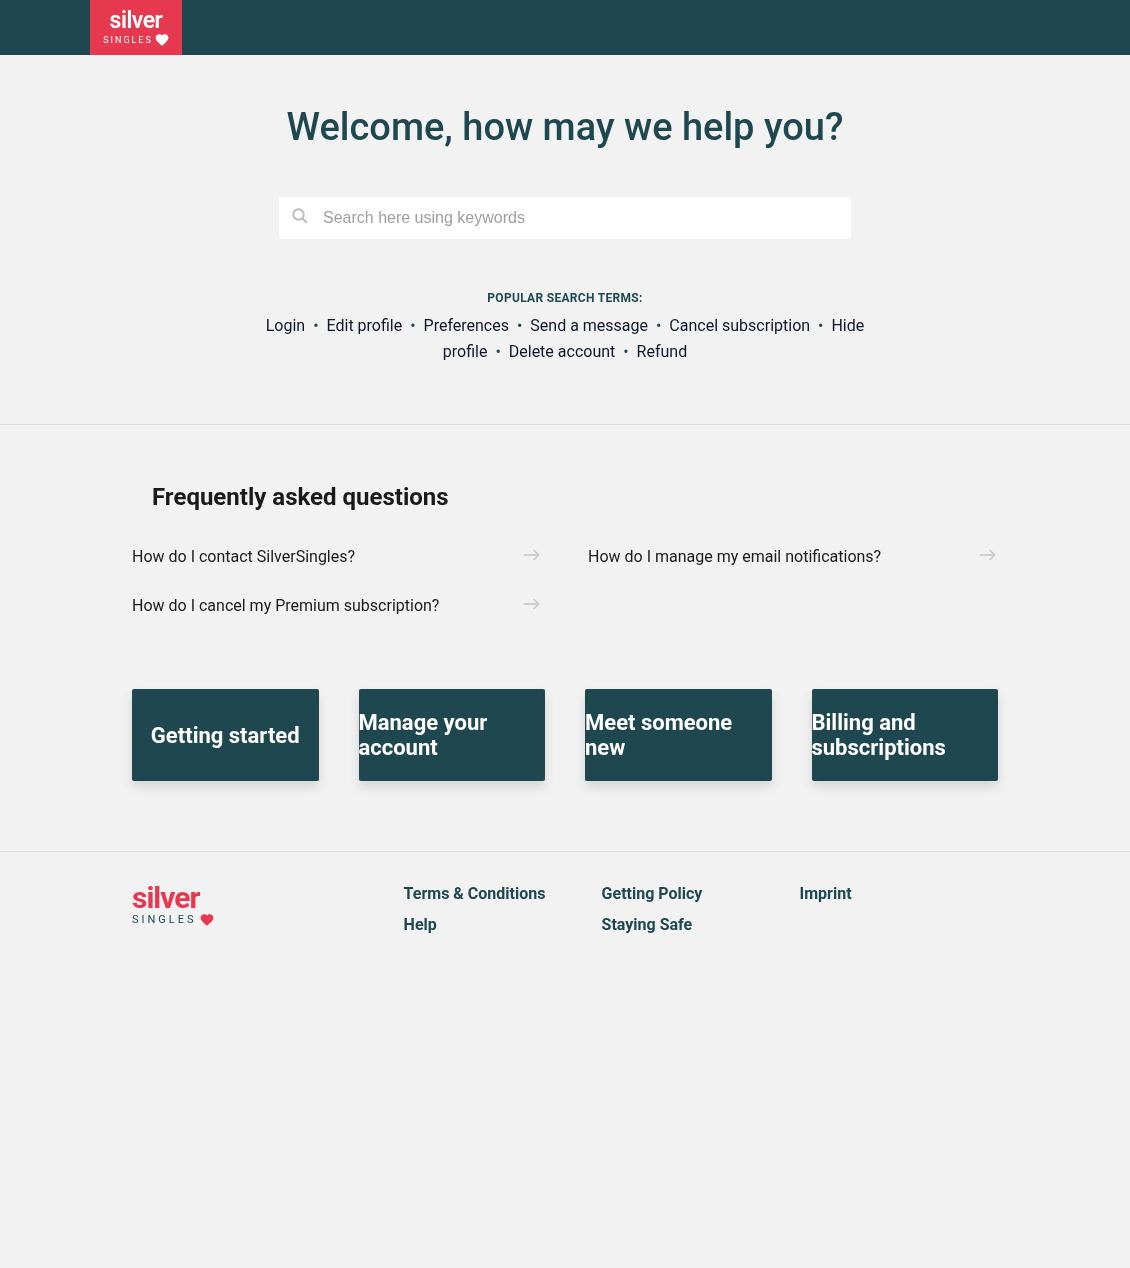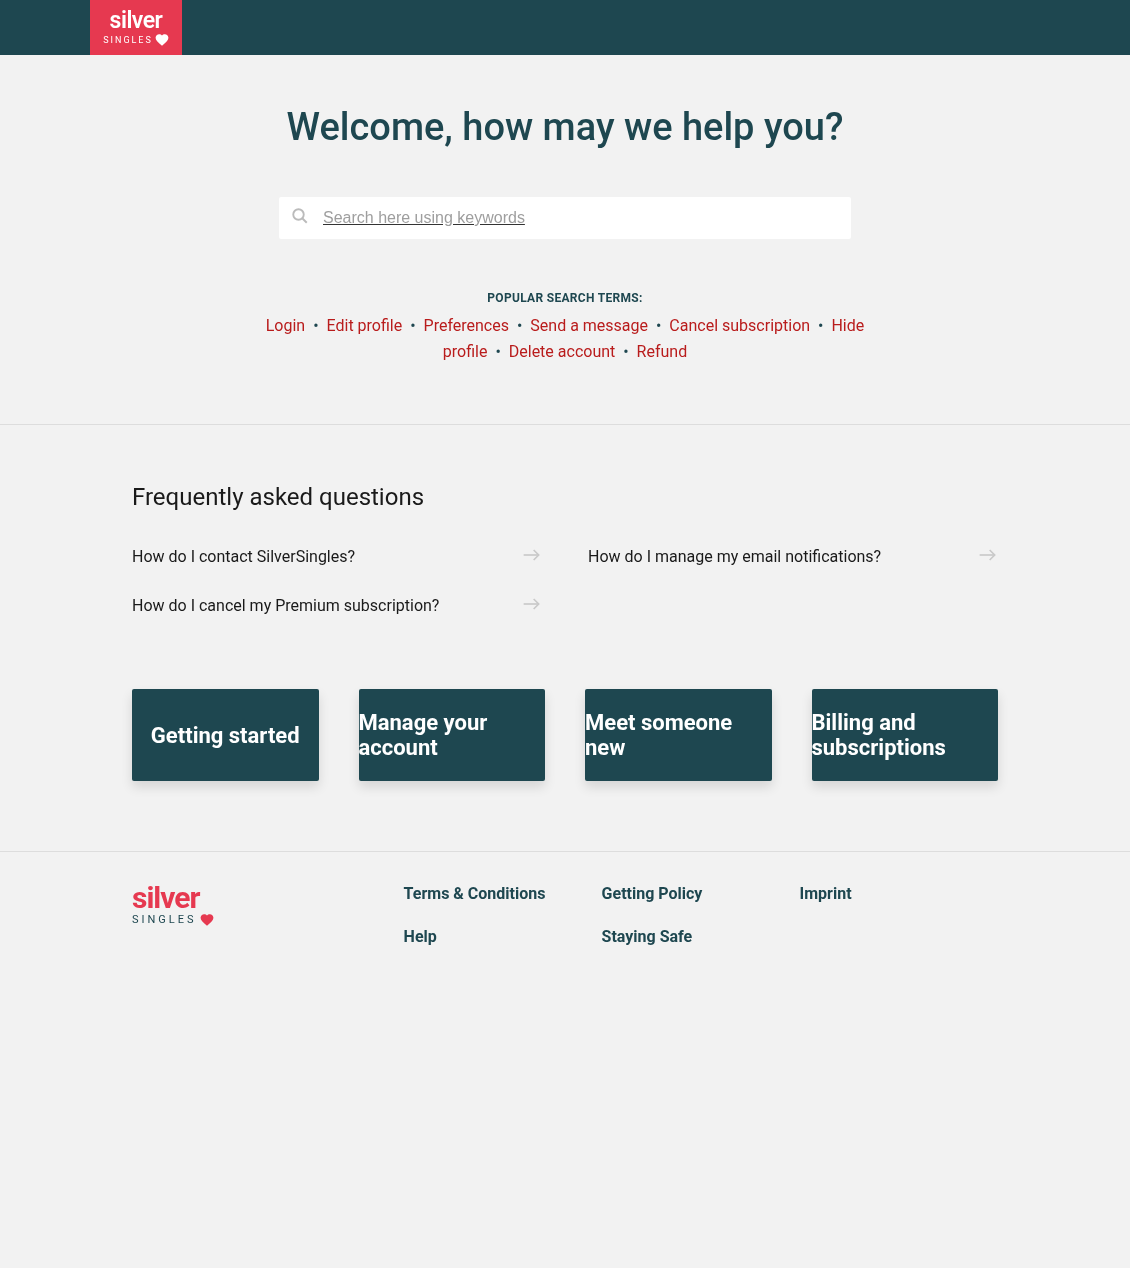--- a/index.html
+++ b/index.html
@@ -57,21 +57,20 @@
     }
     .search-box {
       width: 100%;
       height: 42px;
       border: none;
       background: #fff;
       padding: 0 14px 0 44px;
       font-size: 16px;
       border-radius: 2px;
       color: #333;
-      text-decoration: underline;
     }
     .search-box::placeholder { color: #9e9e9e; }
     .search-icon {
       position: absolute;
       left: 12px;
       top: 50%;
       transform: translateY(-50%);
       color: #bbb;
     }
     .popular-terms-label {
@@ -82,40 +81,41 @@
       margin-top: 52px;
     }
     .popular-terms {
       margin-top: 8px;
       max-width: 640px;
       margin-left: auto;
       margin-right: auto;
       line-height: 1.6;
     }
     .popular-terms a {
-      color: #b91c1c;
+      color: #0f172a;
       text-decoration: none;
       font-size: 16px;
       cursor: pointer;
     }
     .popular-terms .sep {
       color: #1e4750;
       margin: 0 4px;
     }
     .section-divider { border-top: 1px solid #ddd; }
     .faq-section {
       max-width: 866px;
       margin: 0 auto;
       padding: 58px 0 70px;
     }
     .faq-title {
       font-size: 24px;
-      font-weight: 400;
+      font-weight: 700;
       color: #1a1a1a;
       margin-bottom: 36px;
+      margin-left: 20px;
     }
     .faq-grid {
       display: grid;
       grid-template-columns: 1fr 1fr;
       column-gap: 46px;
       row-gap: 30px;
       margin-bottom: 74px;
     }
     .faq-item {
       display: flex;
@@ -173,21 +173,21 @@
       letter-spacing: 3px;
       color: #1e4750;
       display: flex;
       align-items: center;
       gap: 3px;
       margin-top: 2px;
     }
     .footer-links {
       display: grid;
       grid-template-columns: repeat(3, 198px);
-      row-gap: 24px;
+      row-gap: 12px;
       flex: 1;
       margin-left: 130px;
     }
     .footer-links a {
       color: #1e4750;
       font-weight: 700;
       font-size: 16px;
       text-decoration: none;
       cursor: pointer;
     }

